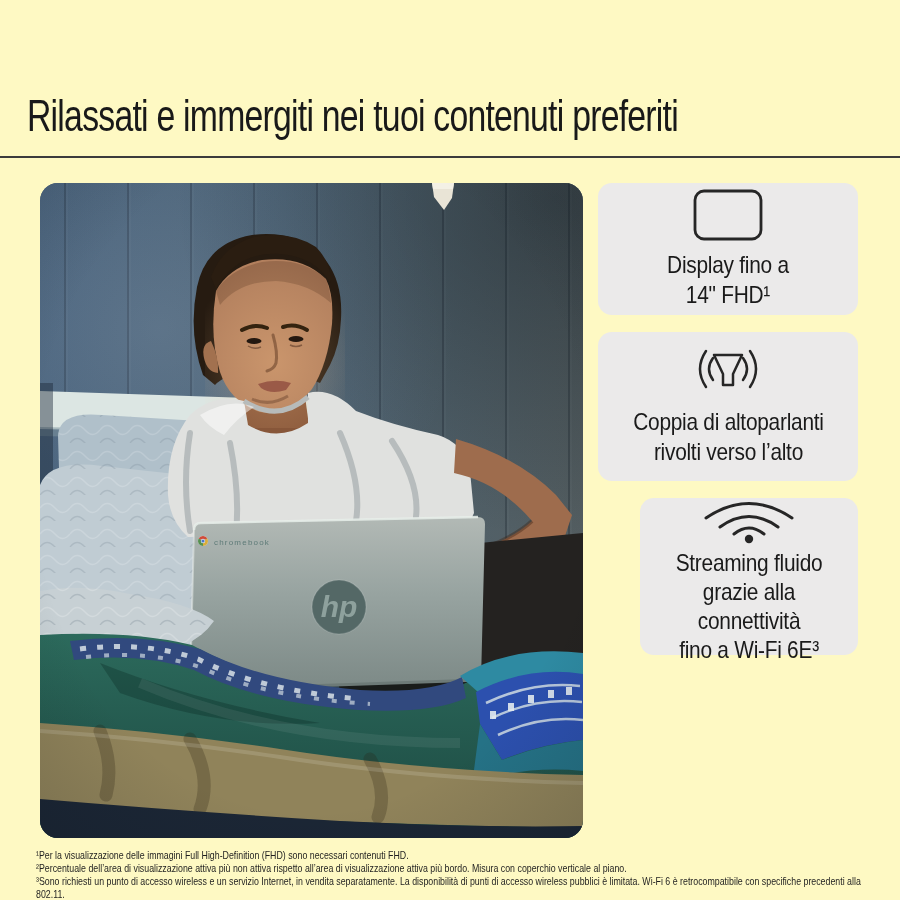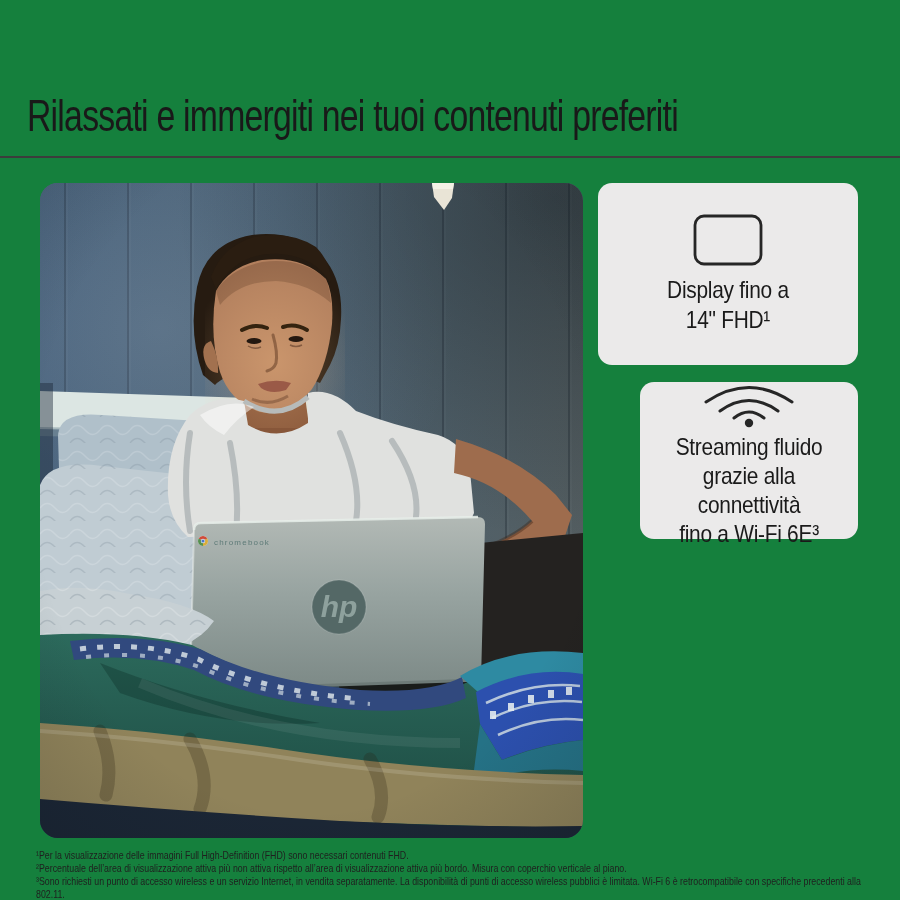--- a/index.html
+++ b/index.html
@@ -1,27 +1,27 @@
 <!DOCTYPE html>
 <html><head>
 <meta charset="utf-8">
 <style>
   html,body{margin:0;padding:0;background:#fff;}
   body{width:900px;height:900px;font-family:"Liberation Sans",sans-serif;color:#1a1a1a;}
-  .page{position:relative;width:900px;height:900px;background:#15803d;overflow:hidden;}
+  .page{position:relative;width:900px;height:900px;background:#fef9c3;overflow:hidden;}
   .title{position:absolute;left:27px;top:60px;font-size:45px;font-weight:400;letter-spacing:-1px;
          white-space:nowrap;transform:scaleX(.75);transform-origin:left top;color:#191919;}
   .divider{position:absolute;left:0;top:156px;width:900px;height:2px;background:#3c3c3c;}
   .hero{position:absolute;left:40px;top:183px;width:543px;height:655px;border-radius:18px;
         overflow:hidden;background:#4a6076;}
   .hero svg{display:block;}
   .features{position:absolute;left:598px;top:183px;width:260px;display:flex;flex-direction:column;gap:17px;}
   .card{background:#ebeaea;border-radius:14px;display:flex;flex-direction:column;align-items:center;
         justify-content:center;gap:9px;}
-  .card-1{height:182px}.card-2{height:148px}.card-3{height:149px}.card-4{height:157px;gap:5px;margin-left:42px;}
+  .card-1{height:132px}.card-2{height:148px}.card-3{height:149px}.card-4{height:157px;gap:5px;margin-left:42px;}
   .card svg{display:block;flex:0 0 auto;}
   .feature-label{font-size:24px;line-height:1.25;text-align:center;white-space:pre-line;
         letter-spacing:-.3px;transform:scaleX(.87);transform-origin:center top;color:#1a1a1a;}
   .card-4 .feature-label{line-height:1.2;}
   .footnotes{position:absolute;left:36px;top:849px;width:1062px;transform:scaleX(.78);
         transform-origin:left top;font-size:11.3px;line-height:1.14;color:#1f1f1f;}
   .footnote{margin:0;}
 </style>
 </head>
 <body>
@@ -198,20 +198,33 @@
 
     <div class="card card-1">
       <svg width="70" height="52" viewBox="0 0 70 52">
         <rect x="2" y="2" width="66" height="48" rx="9" fill="none" stroke="#262626" stroke-width="2.8"></rect>
       </svg>
       <div class="feature-label">Display fino a
 14" FHD¹</div>
     </div>
 
 
+    <div class="card card-3">
+      <svg width="84" height="52" viewBox="0 0 84 52">
+        <g fill="none" stroke="#262626" stroke-width="2.5" stroke-linecap="round" stroke-linejoin="round">
+          <path d="M28,9 L56,9 L47,28 L47,39 L37,39 L37,28 Z"></path>
+          <path d="M20,5 Q8,23 20,41"></path>
+          <path d="M27,12 Q19,23 27,34"></path>
+          <path d="M64,5 Q76,23 64,41"></path>
+          <path d="M57,12 Q65,23 57,34"></path>
+        </g>
+      </svg>
+      <div class="feature-label">Coppia di altoparlanti
+rivolti verso l’alto</div>
+    </div>
 
     <div class="card card-4">
       <svg width="100" height="56" viewBox="0 0 100 56">
         <g fill="none" stroke="#262626" stroke-width="3" stroke-linecap="round">
           <path d="M7,30 Q50,1 93,30"></path>
           <path d="M21,39 Q50,18 79,39"></path>
           <path d="M35,46 Q50,34 65,46"></path>
         </g>
         <circle cx="50" cy="51" r="4.2" fill="#262626"></circle>
       </svg>

